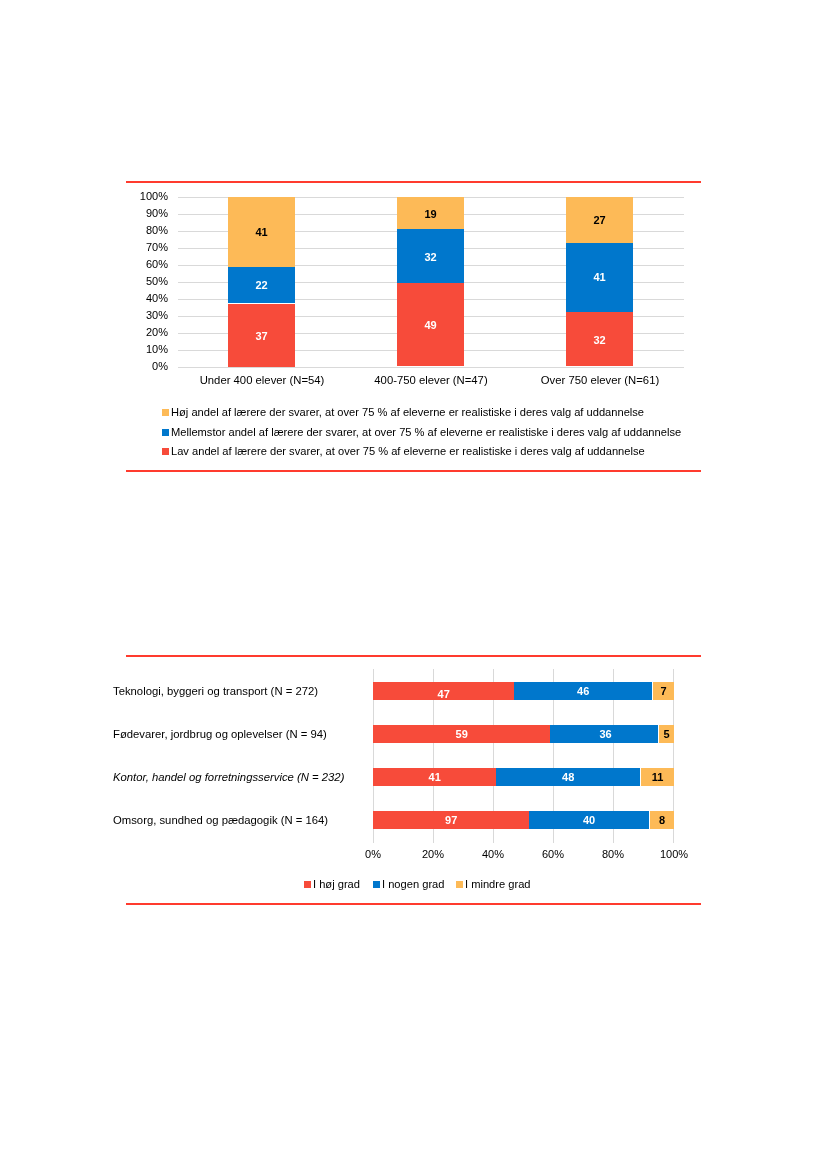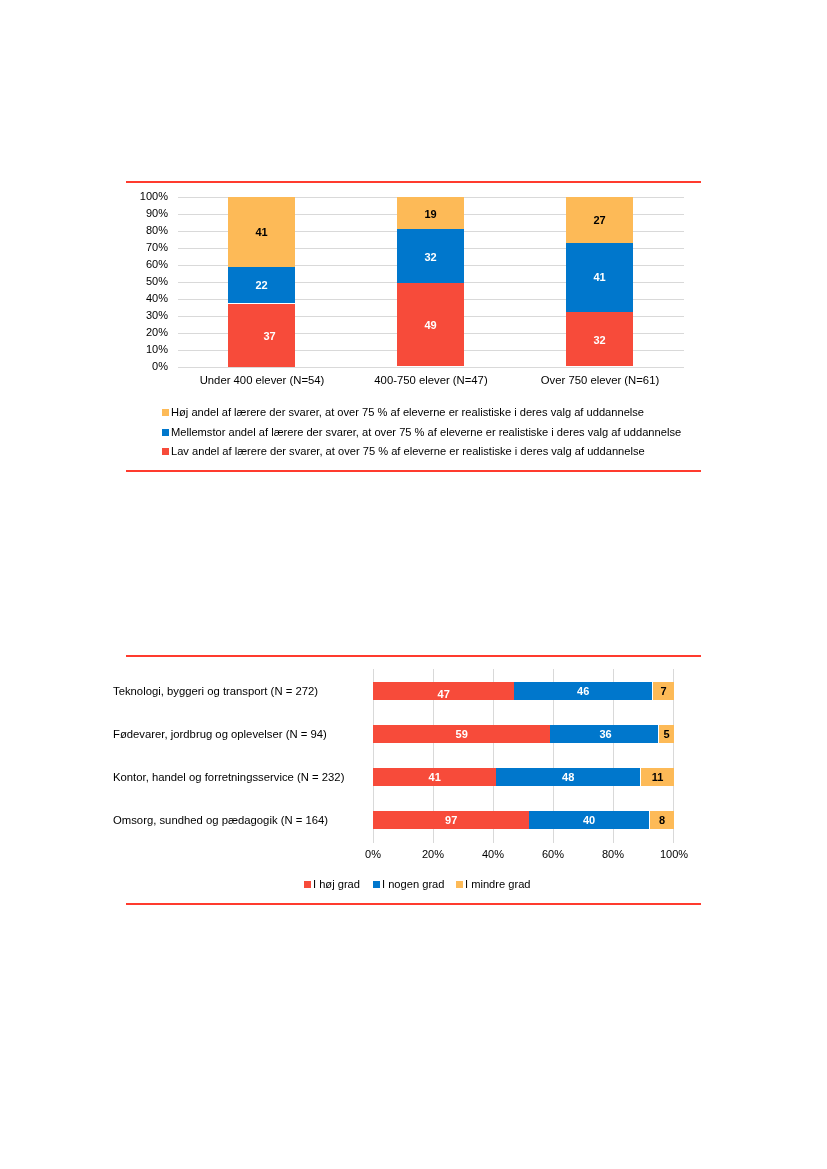--- a/index.html
+++ b/index.html
@@ -50,21 +50,21 @@
       <div class="ytick" style="left: -1px; top: 76px; width: 43px;">60%</div>
       <div class="gridline" style="background: rgb(217, 217, 217); left: 52px; top: 65px; width: 506px;"></div>
       <div class="ytick" style="left: -1px; top: 59px; width: 43px;">70%</div>
       <div class="gridline" style="background: rgb(217, 217, 217); left: 52px; top: 48px; width: 506px;"></div>
       <div class="ytick" style="left: -1px; top: 42px; width: 43px;">80%</div>
       <div class="gridline" style="background: rgb(217, 217, 217); left: 52px; top: 31px; width: 506px;"></div>
       <div class="ytick" style="left: -1px; top: 25px; width: 43px;">90%</div>
       <div class="gridline" style="background: rgb(217, 217, 217); left: 52px; top: 14px; width: 506px;"></div>
       <div class="ytick" style="left: -1px; top: 8px; width: 43px;">100%</div>
       <div class="seg" style="left: 102px; top: 120.6px; width: 67px; height: 62.9px; background: rgb(247, 75, 58);"></div>
-      <div class="seglabel" style="left: 110px; top: 120.6px; width: 67px; height: 62.9px; color: rgb(255, 255, 255);">37</div>
+      <div class="seglabel" style="left: 102px; top: 120.6px; width: 67px; height: 62.9px; color: rgb(255, 255, 255);">37</div>
       <div class="seg" style="left: 102px; top: 83.2px; width: 67px; height: 37.4px; background: rgb(0, 119, 204);"></div>
       <div class="seglabel" style="left: 102px; top: 83.2px; width: 67px; height: 37.4px; color: rgb(255, 255, 255);">22</div>
       <div class="seg" style="left: 102px; top: 13.5px; width: 67px; height: 69.7px; background: rgb(253, 186, 87);"></div>
       <div class="seglabel" style="left: 102px; top: 13.5px; width: 67px; height: 69.7px; color: rgb(0, 0, 0);">41</div>
       <div class="catlabel" style="left: 40.5px; top: 190.5px; width: 190px;">Under 400 elever (N=54)</div>
       <div class="seg" style="left: 271px; top: 100.2px; width: 67px; height: 83.3px; background: rgb(247, 75, 58);"></div>
       <div class="seglabel" style="left: 271px; top: 100.2px; width: 67px; height: 83.3px; color: rgb(255, 255, 255);">49</div>
       <div class="seg" style="left: 271px; top: 45.8px; width: 67px; height: 54.4px; background: rgb(0, 119, 204);"></div>
       <div class="seglabel" style="left: 271px; top: 45.8px; width: 67px; height: 54.4px; color: rgb(255, 255, 255);">32</div>
       <div class="seg" style="left: 271px; top: 13.5px; width: 67px; height: 32.3px; background: rgb(253, 186, 87);"></div>
@@ -119,21 +119,21 @@
       <div class="seglabel" style="left: 424.313px; top: 66.8px; width: 111px; height: 17.6px; color: rgb(255, 255, 255);">36</div>
       <div class="seg" style="left: 532.565px; top: 66.8px; width: 15.035px; height: 17.6px; background: rgb(253, 186, 87);"></div>
       <div class="seglabel" style="left: 532.565px; top: 66.8px; width: 15.035px; height: 17.6px; color: rgb(0, 0, 0);">5</div>
       <div class="rowlabel" style="left: -13.1px; top: 69.6px; width: 253px;">Fødevarer, jordbrug og oplevelser (N = 94)</div>
       <div class="seg" style="left: 246.9px; top: 109.8px; width: 123.287px; height: 17.6px; background: rgb(247, 75, 58);"></div>
       <div class="seglabel" style="left: 246.9px; top: 109.8px; width: 123.287px; height: 17.6px; color: rgb(255, 255, 255);">41</div>
       <div class="seg" style="left: 370.187px; top: 109.8px; width: 144.336px; height: 17.6px; background: rgb(0, 119, 204);"></div>
       <div class="seglabel" style="left: 370.187px; top: 109.8px; width: 144.336px; height: 17.6px; color: rgb(255, 255, 255);">48</div>
       <div class="seg" style="left: 514.523px; top: 109.8px; width: 33.077px; height: 17.6px; background: rgb(253, 186, 87);"></div>
       <div class="seglabel" style="left: 514.523px; top: 109.8px; width: 33.077px; height: 17.6px; color: rgb(0, 0, 0);">11</div>
-      <div class="rowlabel" style="left: -13.1px; top: 112.6px; width: 253px;">Kontor, handel og forretningsservice (N = 232)</div>
+      <div class="rowlabel" style="left: -13.1px; top: 112.6px; width: 253px; font-style: italic;">Kontor, handel og forretningsservice (N = 232)</div>
       <div class="seg" style="left: 246.9px; top: 152.8px; width: 156.364px; height: 17.6px; background: rgb(247, 75, 58);"></div>
       <div class="seglabel" style="left: 246.9px; top: 152.8px; width: 156.364px; height: 17.6px; color: rgb(255, 255, 255);">97</div>
       <div class="seg" style="left: 403.264px; top: 152.8px; width: 120.28px; height: 17.6px; background: rgb(0, 119, 204);"></div>
       <div class="seglabel" style="left: 403.264px; top: 152.8px; width: 120.28px; height: 17.6px; color: rgb(255, 255, 255);">40</div>
       <div class="seg" style="left: 523.544px; top: 152.8px; width: 24.056px; height: 17.6px; background: rgb(253, 186, 87);"></div>
       <div class="seglabel" style="left: 523.544px; top: 152.8px; width: 24.056px; height: 17.6px; color: rgb(0, 0, 0);">8</div>
       <div class="rowlabel" style="left: -13.1px; top: 155.6px; width: 253px;">Omsorg, sundhed og pædagogik (N = 164)</div>
       <div class="legend-row" style="left: 177.8px; top: 220.4px;">
         <span class="legend-item" style="margin-right: 12.5px;">
           <span class="legend-marker" style="background: rgb(247, 75, 58);"></span>

